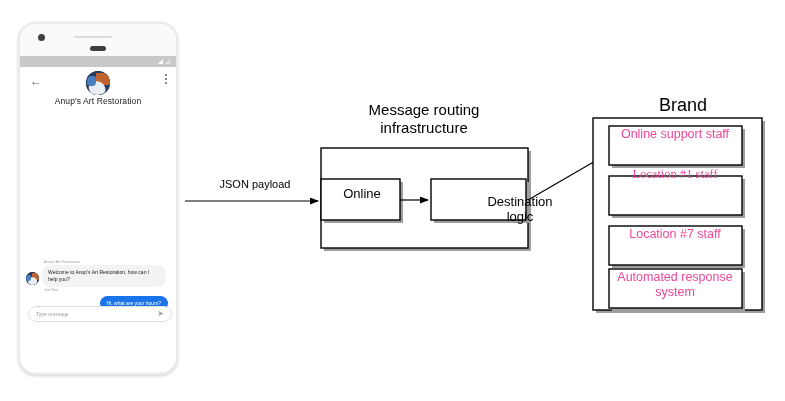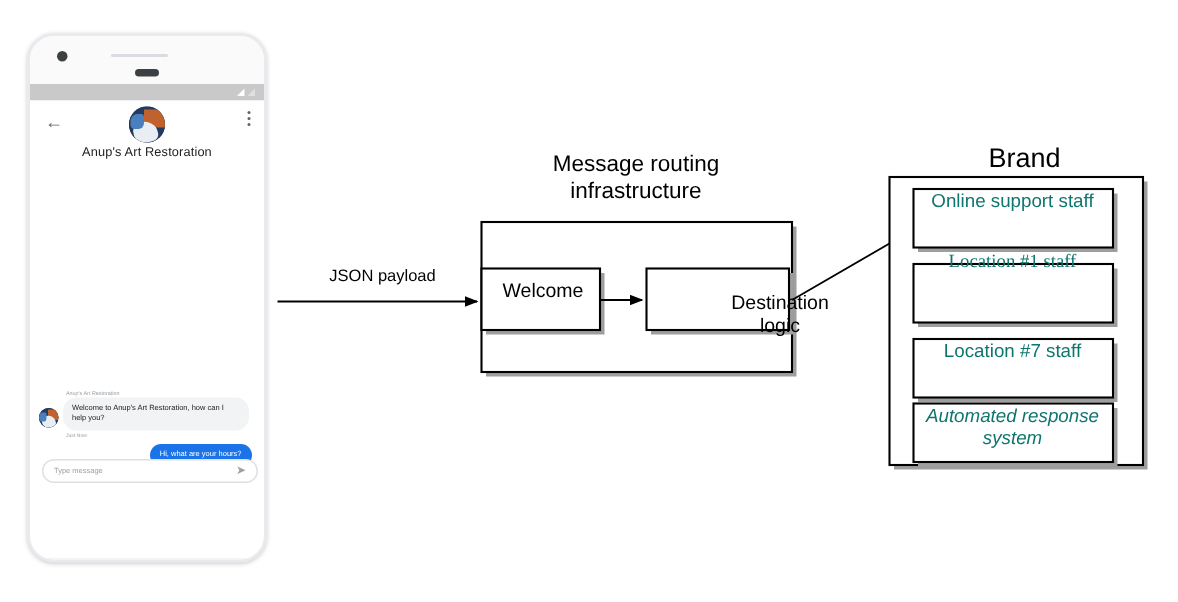--- a/index.html
+++ b/index.html
@@ -302,28 +302,28 @@
   #label-brand-title {
     left: 613px; top: 95px;
     width: 140px;
     font-size: 18px;
   }
   .brand-item-label {
     position: absolute;
     text-align: center;
     font-size: 12.5px;
     line-height: 1.2;
-    color: #0f766e;
+    color: #ec4899;
     width: 132px;
     left: 609px;
   }
   #label-online-support { top: 127px; }
   #label-location1 { top: 167px; font-family: Liberation Serif, serif; }
   #label-location2 { top: 227px; }
-  #label-automated { top: 270px; font-style: italic; }
+  #label-automated { top: 270px; }
 </style>
 </head>
 <body>
 
 <div id="phone-mockup">
 
   <div id="phone-top-bezel">
     <div id="phone-camera-dot"></div>
     <div id="phone-earpiece-line"></div>
     <div id="phone-speaker"></div>
@@ -425,21 +425,21 @@
   <rect x="609" y="226" width="133" height="39" fill="#ffffff" stroke="#000000" stroke-width="1.4"></rect>
 
   <rect x="612" y="272" width="133" height="39" fill="#9e9e9e"></rect>
   <rect x="609" y="269" width="133" height="39" fill="#ffffff" stroke="#000000" stroke-width="1.4"></rect>
 </svg>
 
 <div class="dlabel" id="label-json-payload">JSON payload</div>
 
 <div class="dlabel" id="label-mri-title">Message routing infrastructure</div>
 
-<div class="dlabel" id="label-webhook">Welcome</div>
+<div class="dlabel" id="label-webhook">Online</div>
 
 <div class="dlabel" id="label-destination-logic">Destination logic</div>
 
 <div class="dlabel" id="label-brand-title">Brand</div>
 
 <div class="brand-item-label" id="label-online-support">Online support staff</div>
 
 <div class="brand-item-label" id="label-location1">Location #1 staff</div>
 
 <div class="brand-item-label" id="label-location2">Location #7 staff</div>

